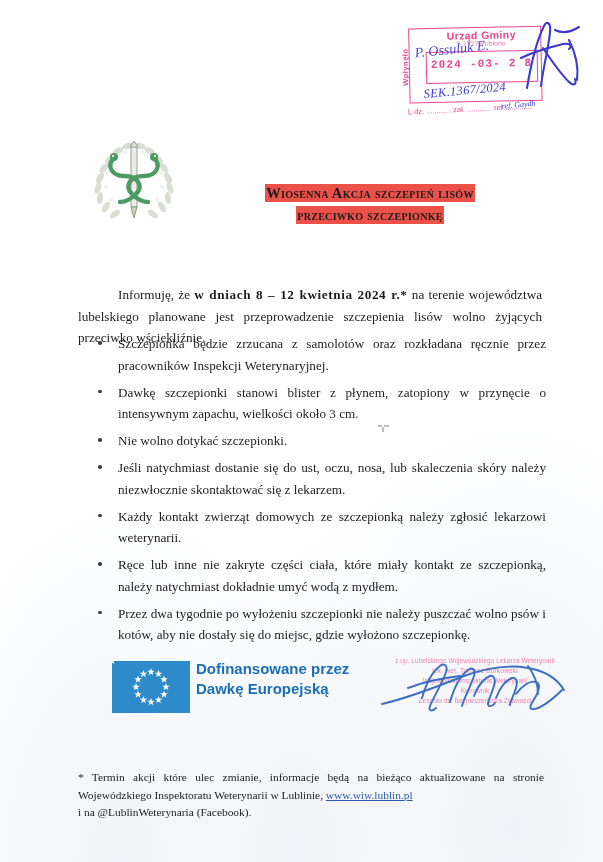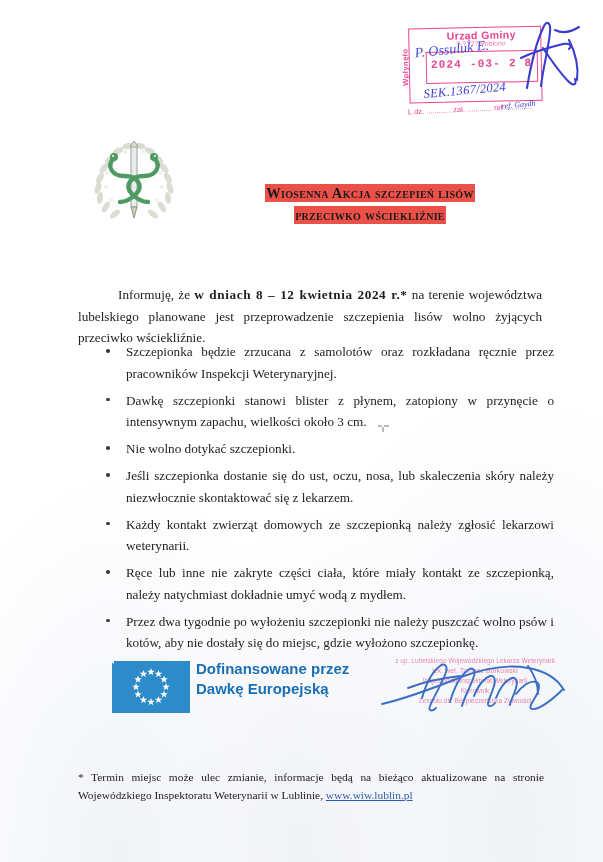--- a/index.html
+++ b/index.html
@@ -126,21 +126,21 @@
   .intro{
     position:absolute;left:78px;top:271px;width:464px;
     font-size:13.2px;line-height:1.63;
     text-align:justify;text-indent:40px;
     color:#1d1d1d;
   }
   .intro b{font-weight:700;letter-spacing:.6px;}
 
   ul.points{
     position:absolute;left:96px;top:333px;width:450px;
-    margin:8px;padding:0;list-style:none;
+    margin:0;padding:0;list-style:none;
   }
   ul.points li{
     position:relative;
     padding-left:22px;
     font-size:13.2px;
     line-height:1.63;
     text-align:justify;
     margin-bottom:5.5px;
     color:#1d1d1d;
   }
@@ -267,30 +267,30 @@
     </g>
     <g fill="#ffffff">
       <circle cx="29" cy="26" r="1"></circle>
         <circle cx="71" cy="26" r="1"></circle>
     </g>
   </svg>
 
 
   <div class="banner">
     <span>Wiosenna Akcja szczepień lisów</span><br>
-    <span>przeciwko wściekliźnie</span>
+    <span>przeciwko szczepionkę</span>
   </div>
 
   <p class="intro"><span>Informuję, że </span><b>w dniach 8 – 12 kwietnia 2024 r.*</b><span> na terenie województwa lubelskiego planowane jest przeprowadzenie szczepienia lisów wolno żyjących przeciwko wściekliźnie.</span></p>
 
   <ul class="points">
     <li>Szczepionka będzie zrzucana z samolotów oraz rozkładana ręcznie przez pracowników Inspekcji Weterynaryjnej.</li>
     <li>Dawkę szczepionki stanowi blister z płynem, zatopiony w przynęcie o intensywnym zapachu, wielkości około 3 cm.</li>
     <li class="j">Nie wolno dotykać szczepionki.</li>
-    <li>Jeśli szczepionka dostanie się do ust, oczu, nosa, lub skaleczenia skóry należy niezwłocznie skontaktować się z lekarzem.</li>
+    <li>Jeśli natychmiast dostanie się do ust, oczu, nosa, lub skaleczenia skóry należy niezwłocznie skontaktować się z lekarzem.</li>
     <li>Każdy kontakt zwierząt domowych ze szczepionką należy zgłosić lekarzowi weterynarii.</li>
     <li>Ręce lub inne nie zakryte części ciała, które miały kontakt ze szczepionką, należy natychmiast dokładnie umyć wodą z mydłem.</li>
     <li>Przez dwa tygodnie po wyłożeniu szczepionki nie należy puszczać wolno psów i kotów, aby nie dostały się do miejsc, gdzie wyłożono szczepionkę.</li>
   </ul>
 
   <svg class="artifact" viewBox="0 0 13 9">
     <g stroke="#6a6a6a" stroke-width=".9">
         <path d="M1 2 H5"></path>
         <path d="M7 2 H12"></path>
         <path d="M6 3 V8"></path>
@@ -339,15 +339,15 @@
         <path d="M30 30 C46 24, 64 20, 82 18"></path>
         <path d="M72 44 C76 30, 82 18, 90 12 C94 9, 98 11, 96 18 C92 30, 86 40, 84 48"></path>
         <path d="M96 38 C100 28, 106 20, 112 18 C116 17, 118 21, 116 28 C114 35, 110 42, 110 46 C110 49, 114 49, 117 45"></path>
         <path d="M118 40 C122 30, 128 22, 134 20 C138 19, 140 23, 138 30 C136 37, 132 44, 132 47"></path>
         <path d="M138 36 C144 28, 152 22, 158 24 C162 25, 162 31, 158 38 C154 45, 150 50, 154 51 C160 52, 172 44, 184 32"></path>
         <path d="M150 8 C156 16, 160 26, 160 36"></path>
       </g>
     </svg>
   </div>
 
-  <p class="footer"><span>* Termin miejsc może ulec zmianie, informacje będą na bieżąco aktualizowane na stronie Wojewódzkiego Inspektoratu Weterynarii w Lublinie, </span><a class="lnk" href="#">www.wiw.lublin.pl</a></p>
+  <p class="footer"><span>* Termin akcji które ulec zmianie, informacje będą na bieżąco aktualizowane na stronie Wojewódzkiego Inspektoratu Weterynarii w Lublinie, </span><a class="lnk" href="#">www.wiw.lublin.pl</a><span class="last">i na @LublinWeterynaria (Facebook).</span></p>
 
 </div>
 
 </body></html>

